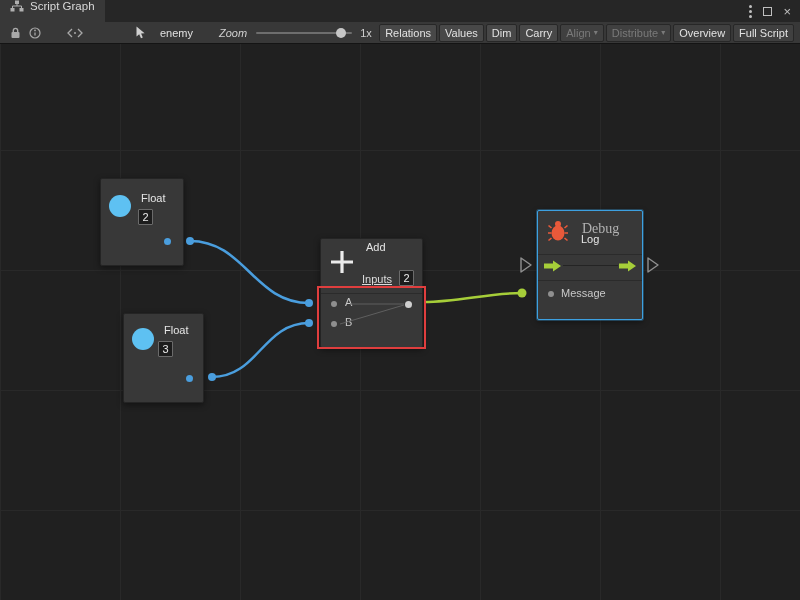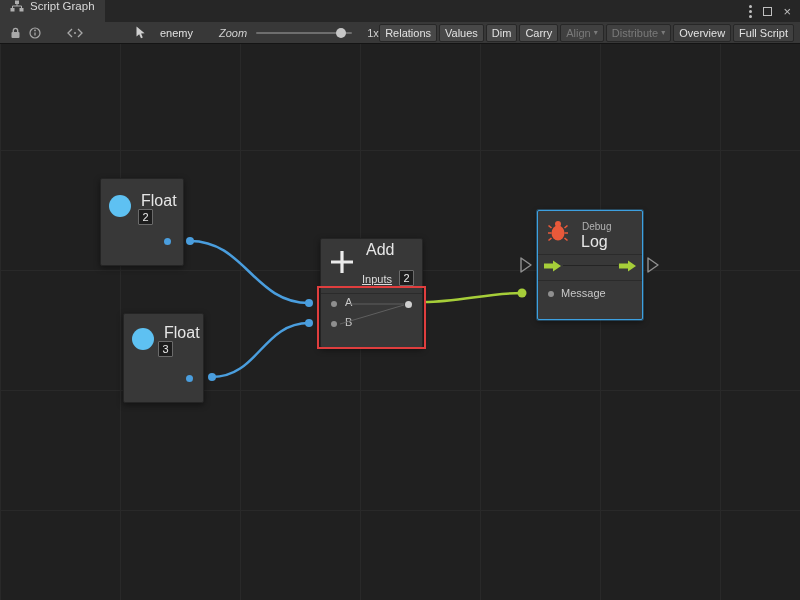--- a/index.html
+++ b/index.html
@@ -23,43 +23,43 @@
   .tico { display:inline-flex; align-items:center; justify-content:center;
           width:20px; height:18px; cursor:pointer; }
   .code-btn { margin-left:20px; }
   .breadcrumb { display:inline-flex; align-items:flex-end; gap:14px; margin-left:50px;
                 cursor:pointer; color:#e0e0e0; }
   .zoom-label { margin-left:26px; color:#d0d0d0;font-style:italic; }
   .slider { position:relative; width:96px; height:14px; margin-left:9px; cursor:pointer; }
   .slider-track { position:absolute; left:0; right:0; top:6px; height:2px; background:#6e6e6e; border-radius:1px; }
   .slider-handle { position:absolute; left:80px; top:2px; width:10px; height:10px;
                    border-radius:50%; background:#c6c6c6; }
-  .zoom-value { margin-left:15px; color:#cfcfcf; }
+  .zoom-value { margin-left:8px; color:#cfcfcf; }
   .tb-buttons { margin-left:auto; display:flex; gap:2px; padding-right:1px; }
   .gbtn { font-family:inherit; font-size:11px; color:#e2e2e2; background:#404040;
           border:1px solid #272727; border-radius:2px; height:18px; padding:0 5px;
           display:inline-flex; align-items:center; gap:3px; cursor:pointer; white-space:nowrap; }
   .gbtn.on { background:#484848; }
   .gbtn.disabled { color:#7a7a7a; }
   .gbtn .caret { font-size:8px; }
 
   
   .canvas { position:relative; width:800px; height:556px; background-color:#202020;
             background-image:
               linear-gradient(to right, #292929 1px, transparent 1px),
               linear-gradient(to bottom, #292929 1px, transparent 1px);
             background-size:120px 120px, 120px 120px;
             background-position:0 0, 0 106px; }
 
   .node { position:absolute; background:#383838; border:1px solid #242424; border-radius:2px;
           box-shadow:0 2px 6px rgba(0,0,0,.45); z-index:2; }
   .node.selected { border:1px solid #3da0e0; box-shadow:0 0 0 1px rgba(61,160,224,.35), 0 2px 6px rgba(0,0,0,.45); }
   .node span { position:absolute; white-space:nowrap; }
-  .node-title { font-size:16px; color:#e6e6e6; }
-  .node-cat { font-size:10px; color:#b2b2b2; }
+  .node-title { font-size:11px; color:#e6e6e6; }
+  .node-cat { font-size:14px; color:#b2b2b2;font-family:Liberation Serif, serif; }
   .node-sub { font-size:11px; color:#dcdcdc;text-decoration:underline; }
   .value-box { font-size:11px; color:#eaeaea; background:#1d1d1d; border:1px solid #6b6b6b;
                border-radius:1px; min-width:15px; height:16px; padding:1px 3px;
                text-align:center; line-height:13px; }
   .float-circle { width:22px; height:22px; border-radius:50%; background:#5ec1f2; }
   .port-dot { width:6px; height:6px; border-radius:50%; background:#8f8f8f; cursor:crosshair; }
   .port-dot.blue { width:7px; height:7px; background:#4a9ede; }
   .port-dot.out { width:7px; height:7px; background:#cfcfcf; }
   .port-label { font-size:11px; color:#c9c9c9; }
   .divider { position:absolute; left:0; right:0; height:1px; background:#2b2b2b; }

